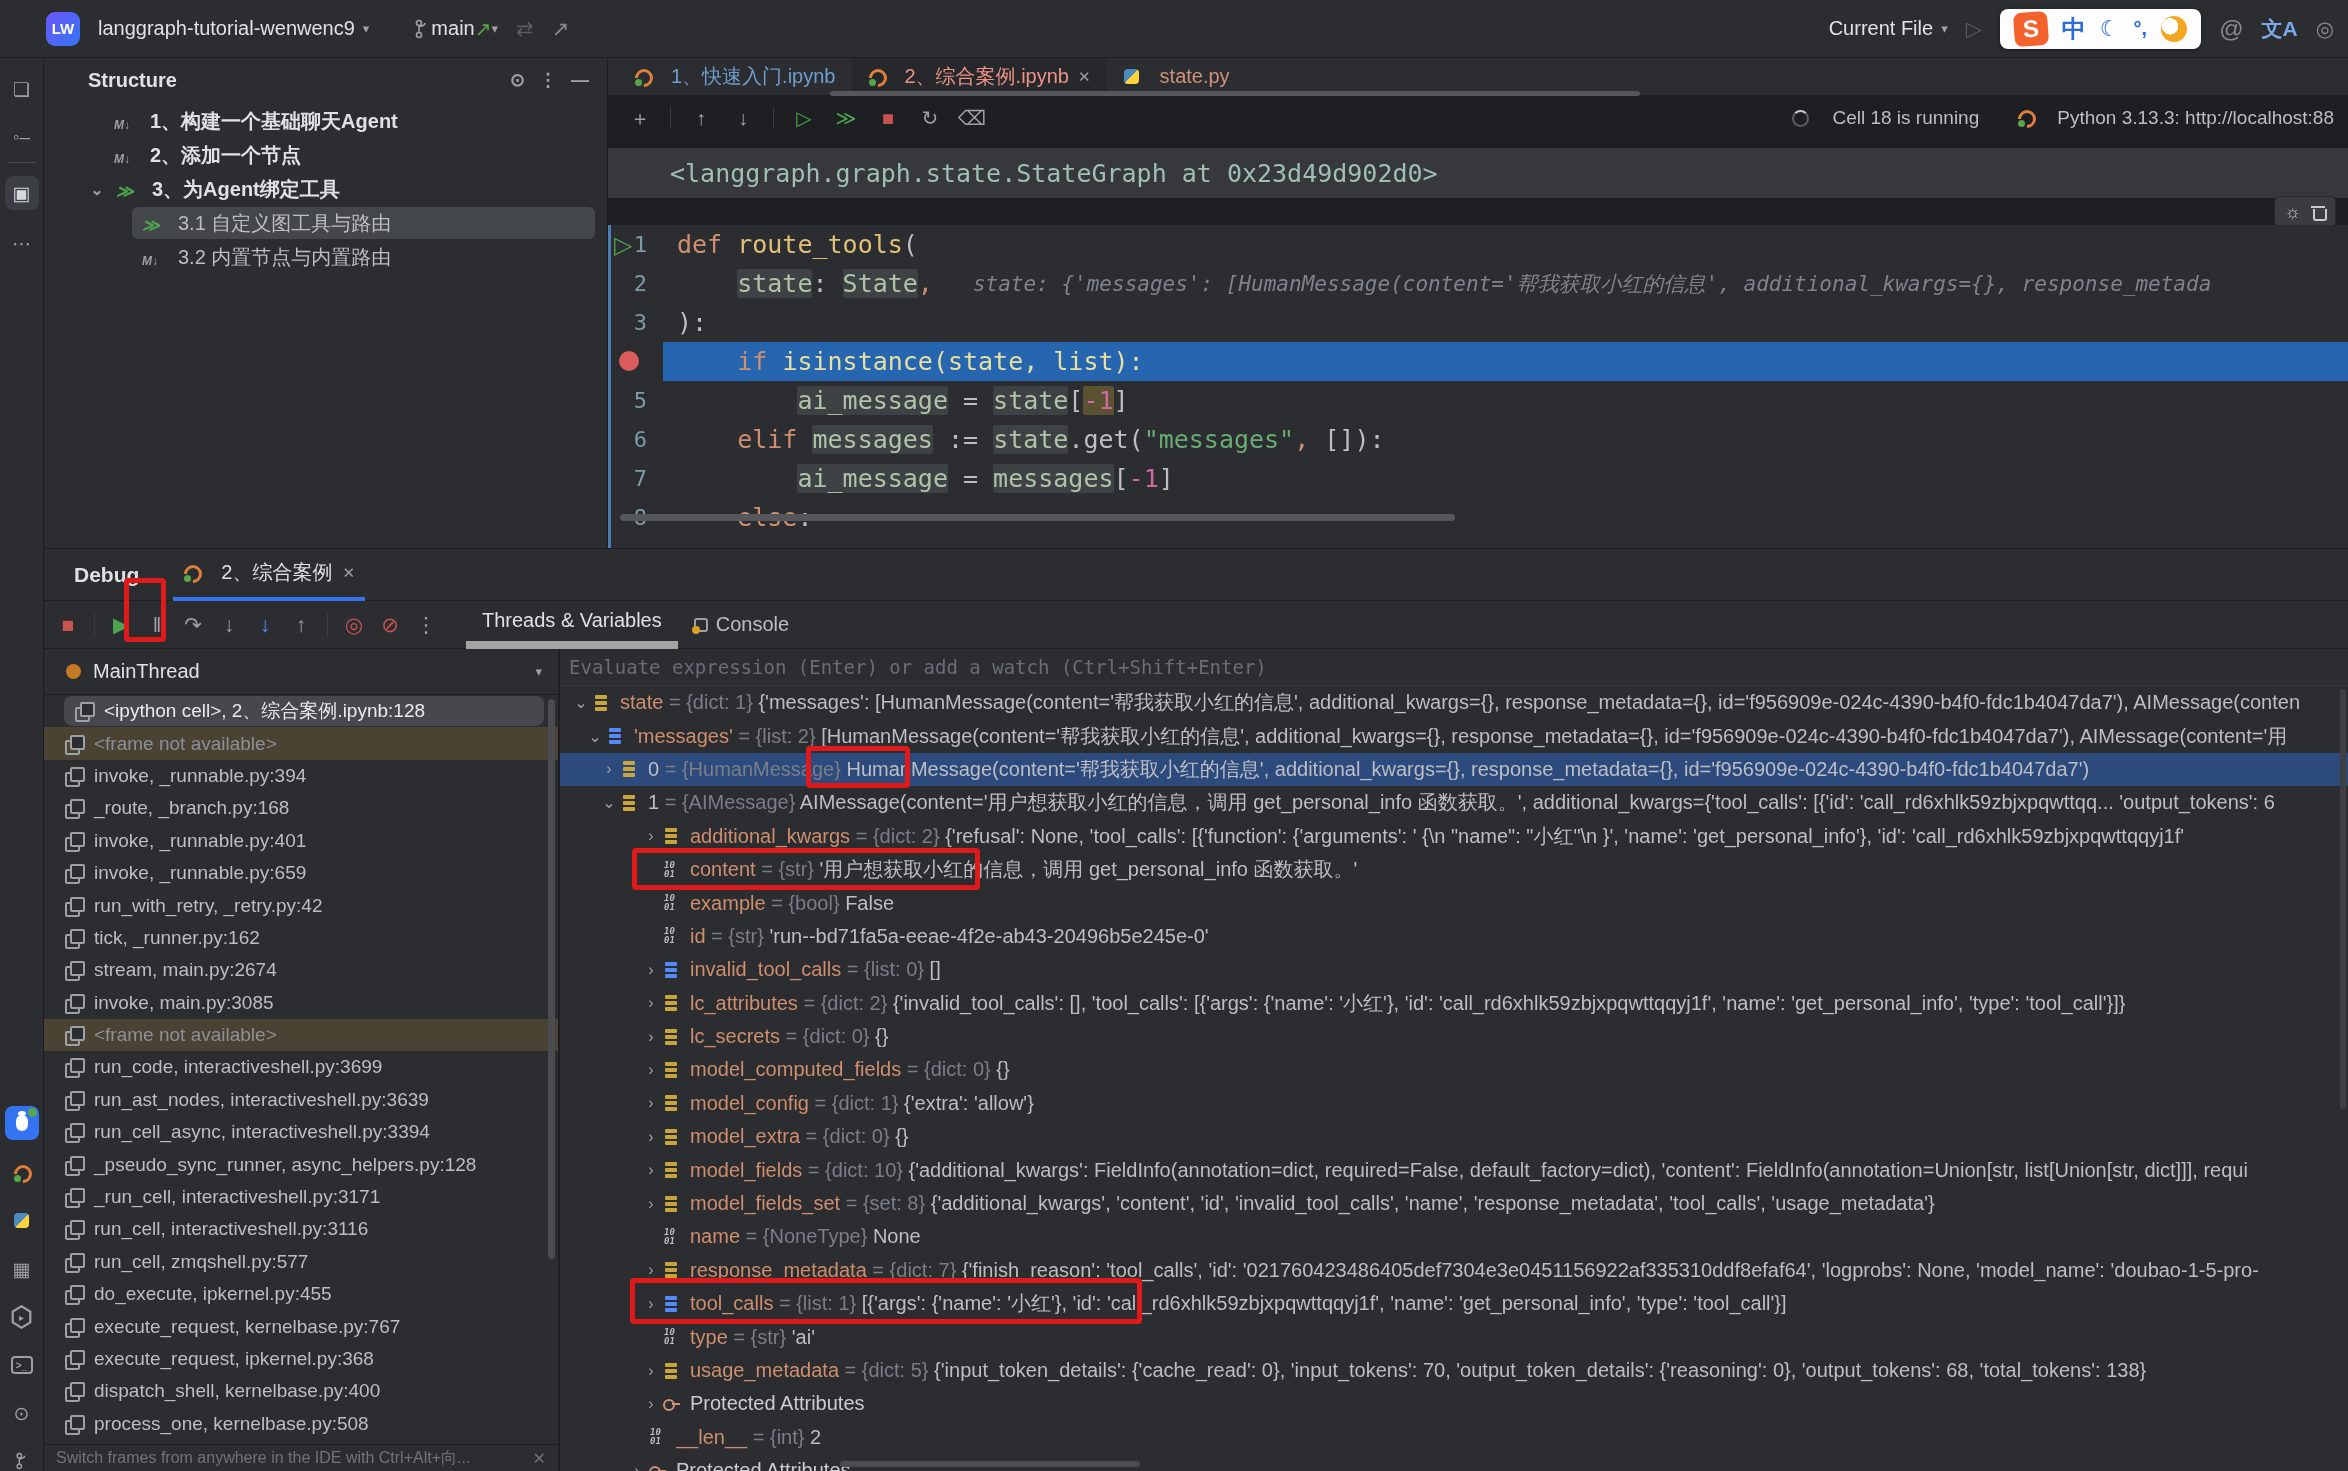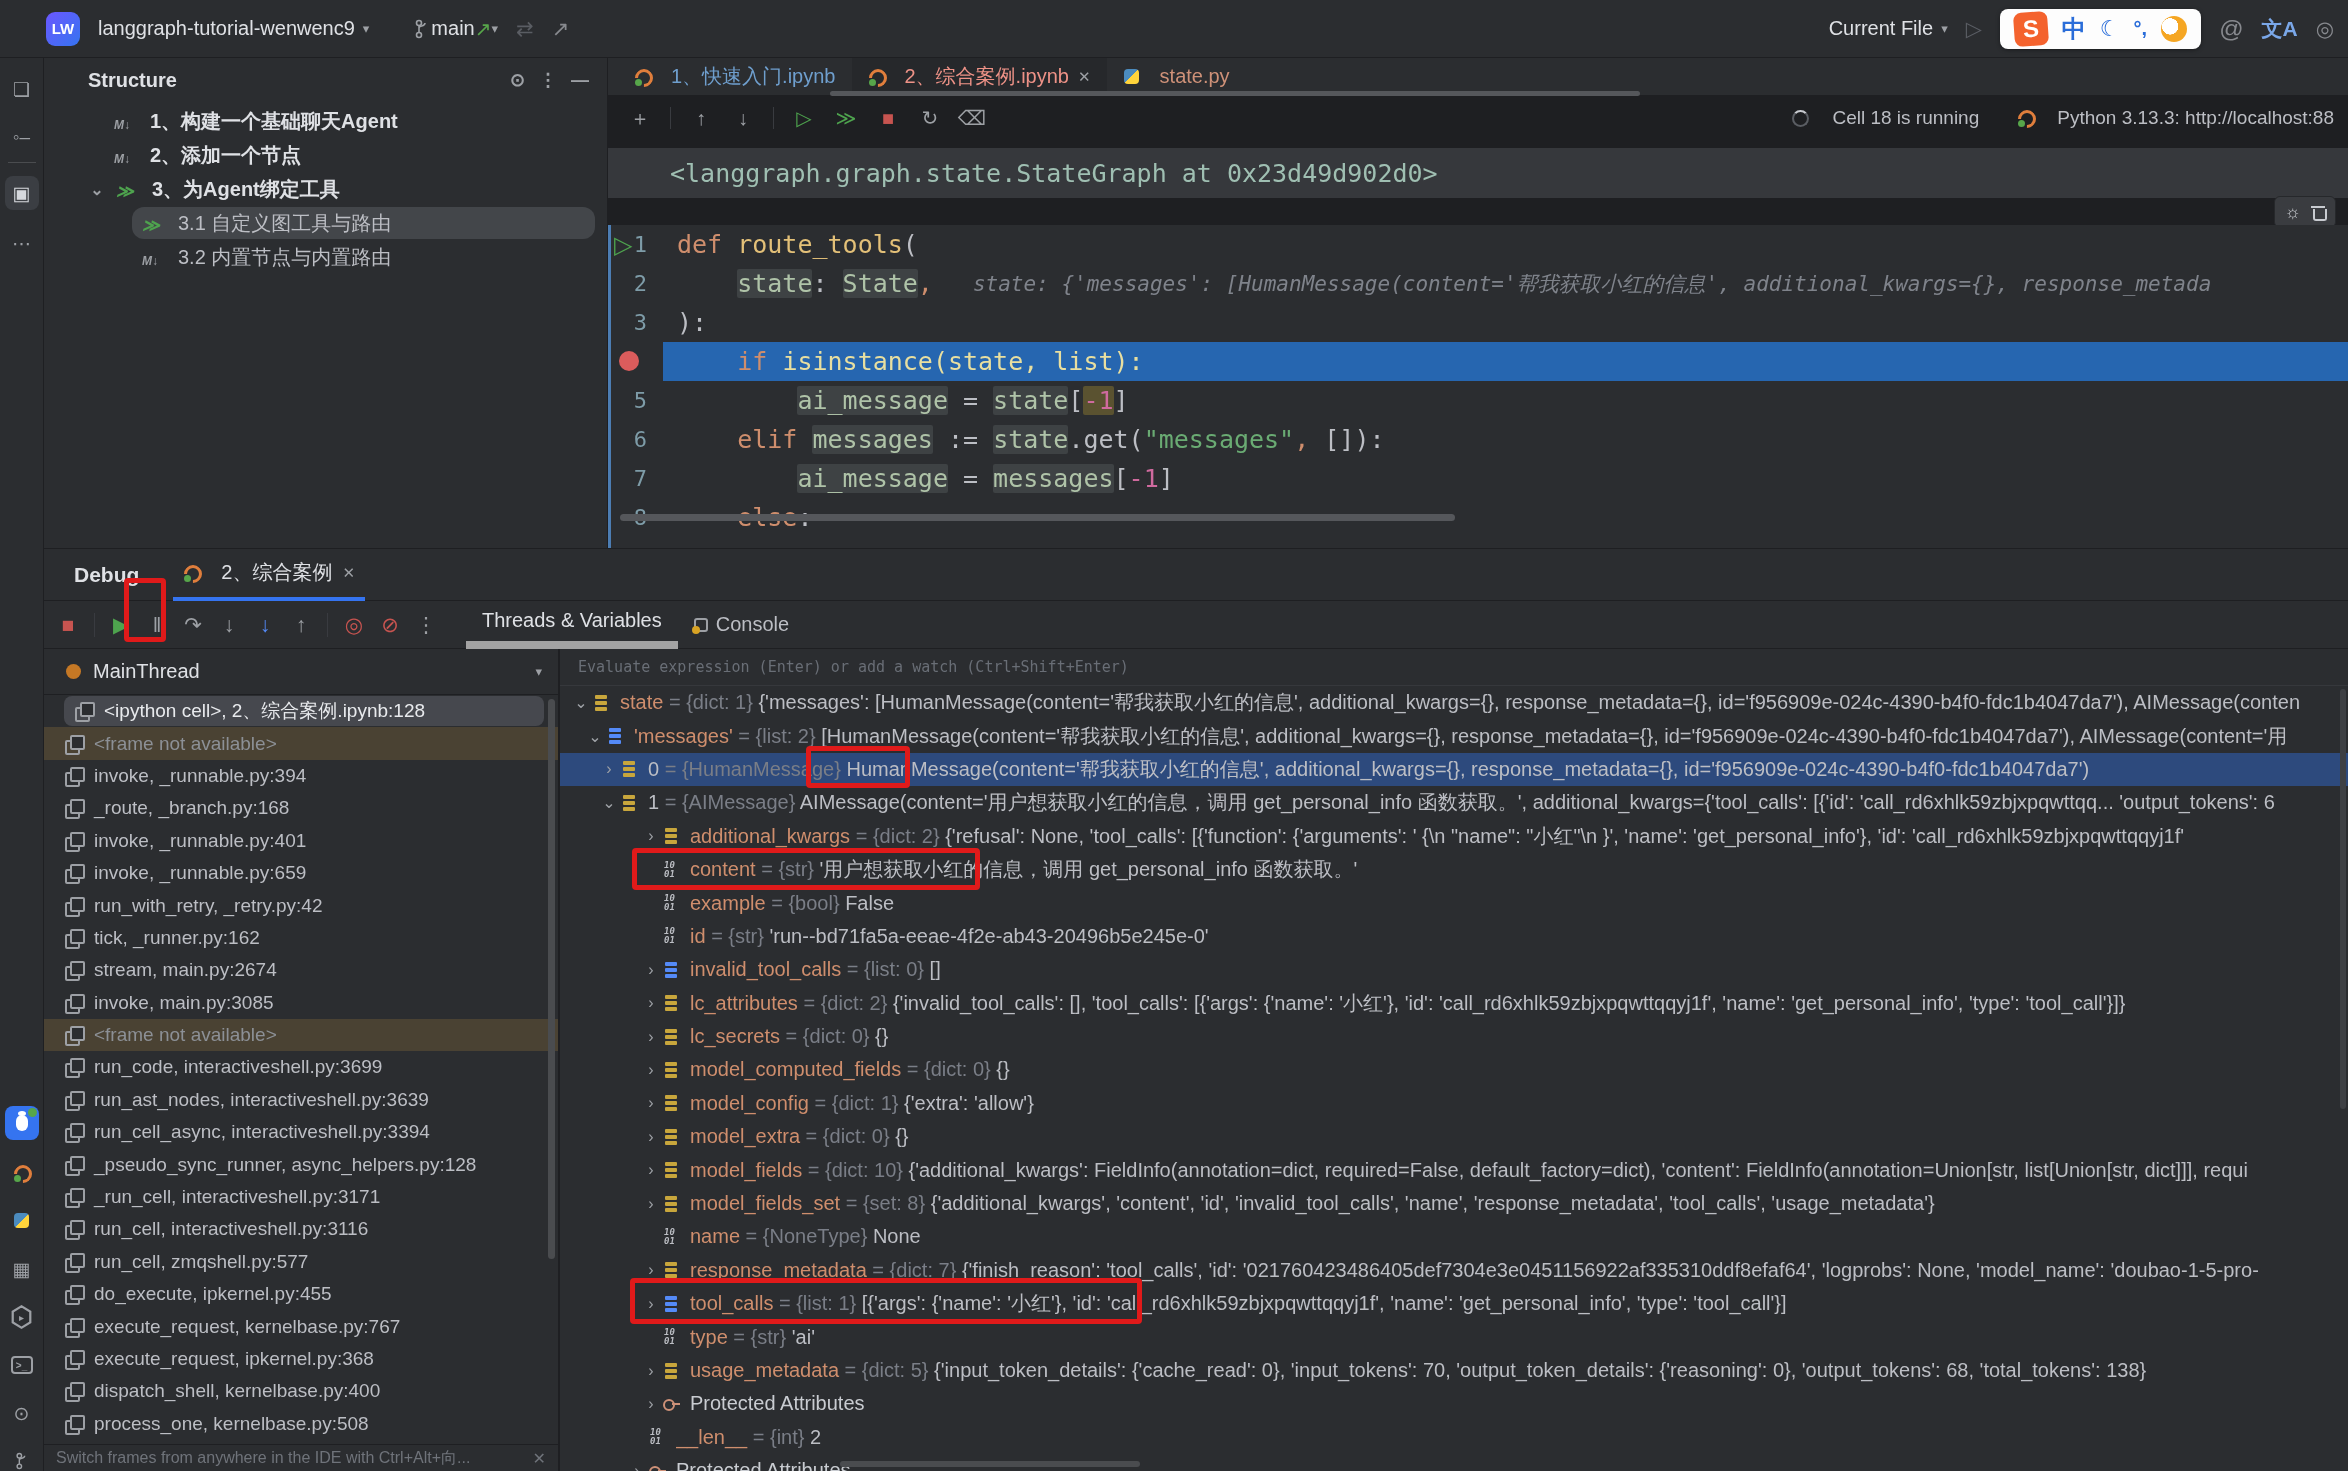--- a/index.html
+++ b/index.html
@@ -40,21 +40,21 @@
   .bugbody{width:12px;height:16px;background:#fff;border-radius:6px;position:relative}
   .bugbody::before{content:"";position:absolute;left:2px;top:-4px;width:8px;height:5px;border-radius:50%;background:#fff}
 
   
   .structure{left:44px;top:58px;width:564px;height:490px;background:#2B2D30;border-right:1px solid #1E1F22}
   .st-head{height:44px;display:flex;align-items:center;padding:0 18px 0 44px;color:#DFE1E5;font-weight:bold;font-size:20px;gap:14px}
   .st-head .sp{flex:1}
   .hic{color:#9DA0A5;font-size:18px}
   .strow{height:34px;display:flex;align-items:center;gap:8px;font-size:20px;color:#BCBEC4;white-space:nowrap;overflow:hidden}
   .strow.b{font-weight:bold;color:#DFE1E5}
-  .strow .rowbg{display:flex;align-items:center;gap:8px;height:32px;border-radius:12px;padding:0 10px;width:100%}
+  .strow .rowbg{display:flex;align-items:center;gap:8px;height:32px;border-radius:6px;padding:0 10px;width:100%}
   .strow.selected .rowbg{background:#43464A}
 
   
   .editor{left:608px;top:58px;width:1740px;height:490px;background:#1E1F22}
   .tabbar{height:38px;display:flex;align-items:center;background:#2B2D30;border-bottom:1px solid #1E1F22;padding-left:10px;position:relative}
   .etab{display:flex;align-items:center;gap:9px;height:38px;padding:0 16px;font-size:20px;white-space:nowrap}
   .etab.t1{color:#6F9FCE}
   .etab.t2{color:#EE9287;background:#26282B}
   .etab.t3{color:#CE9178}
   .tclose{color:#9DA0A5;font-size:15px}
@@ -114,21 +114,21 @@
   .frow{height:32.4px;display:flex;align-items:center;gap:10px;padding:0 14px 0 20px;font-size:19px;color:#BCBEC4;white-space:nowrap;overflow:hidden}
   .frow .fbg{display:flex;align-items:center;gap:10px;height:30px;border-radius:8px;padding:0 10px;flex:1;overflow:hidden}
   .frow.sel .fbg{background:#46484E;color:#E8EAED}
   .frow.na{background:#4A4233;color:#8C9096}
   .ficon{flex:0 0 20px;position:relative;width:20px;height:20px}
   .frames-footer{position:absolute;left:0;bottom:0;width:100%;height:27px;background:#2B2D30;border-top:1px solid #1E1F22;display:flex;align-items:center;padding:0 12px;color:#6F737A;font-size:16px;gap:0}
   .frames-footer .sp{flex:1}
   .fr-vthumb{position:absolute;right:3px;top:50px;width:7px;height:560px;background:#4A4C4F;border-radius:4px}
   
   .vars{flex:1;position:relative;overflow:hidden}
-  .evalbar{height:37px;display:flex;align-items:center;padding-left:18px;border-bottom:1px solid #36383C;font-family:"DejaVu Sans Mono",monospace;font-size:15px;color:#696E76;white-space:nowrap;overflow:hidden}
+  .evalbar{height:37px;display:flex;align-items:center;padding-left:9px;border-bottom:1px solid #36383C;font-family:"DejaVu Sans Mono",monospace;font-size:19px;color:#696E76;white-space:nowrap;overflow:hidden}
   .vrow{height:33.4px;display:flex;align-items:center;font-size:20px;white-space:nowrap;overflow:hidden}
   .vrow.sel{background:#2D4A7D}
   .chev{width:22px;flex:0 0 22px;text-align:center;color:#9DA0A5;font-size:16px}
   .vic{width:20px;height:20px;flex:0 0 20px;margin-right:8px;position:relative;display:inline-block}
   .vtx{overflow:hidden}
   .tk.nm{color:#CF8E6D}
   .tk.nmw{color:#BCBEC4}
   .tk.ty{color:#7A7E87}
   .tk.vl{color:#BCBEC4}
   .tk.pa{color:#C9CCD1}

